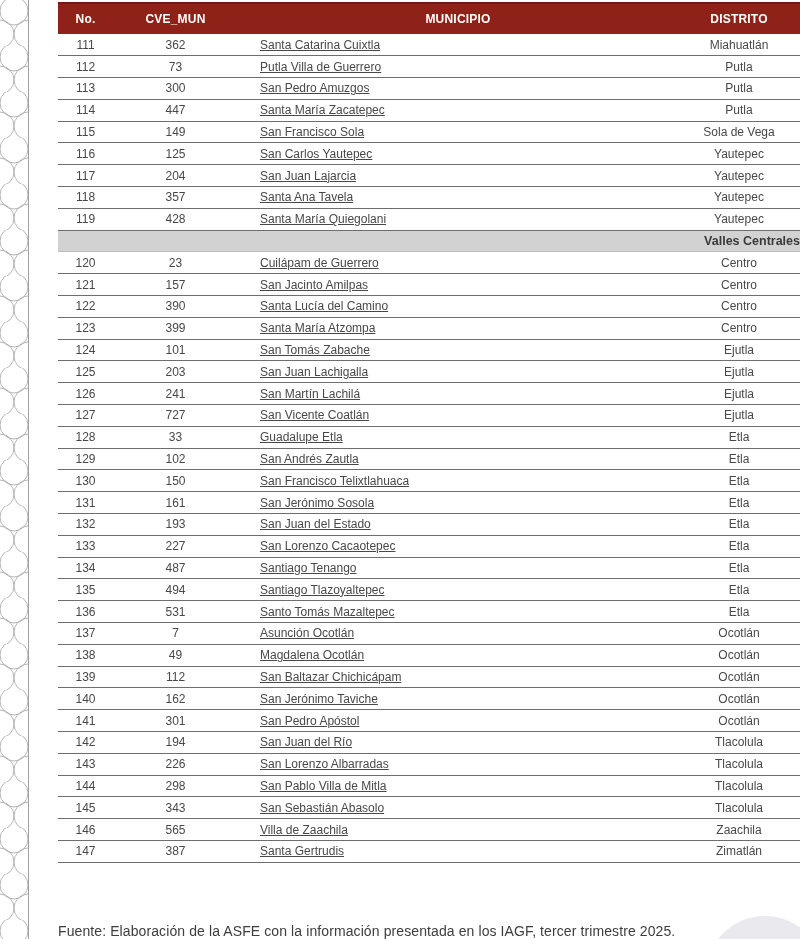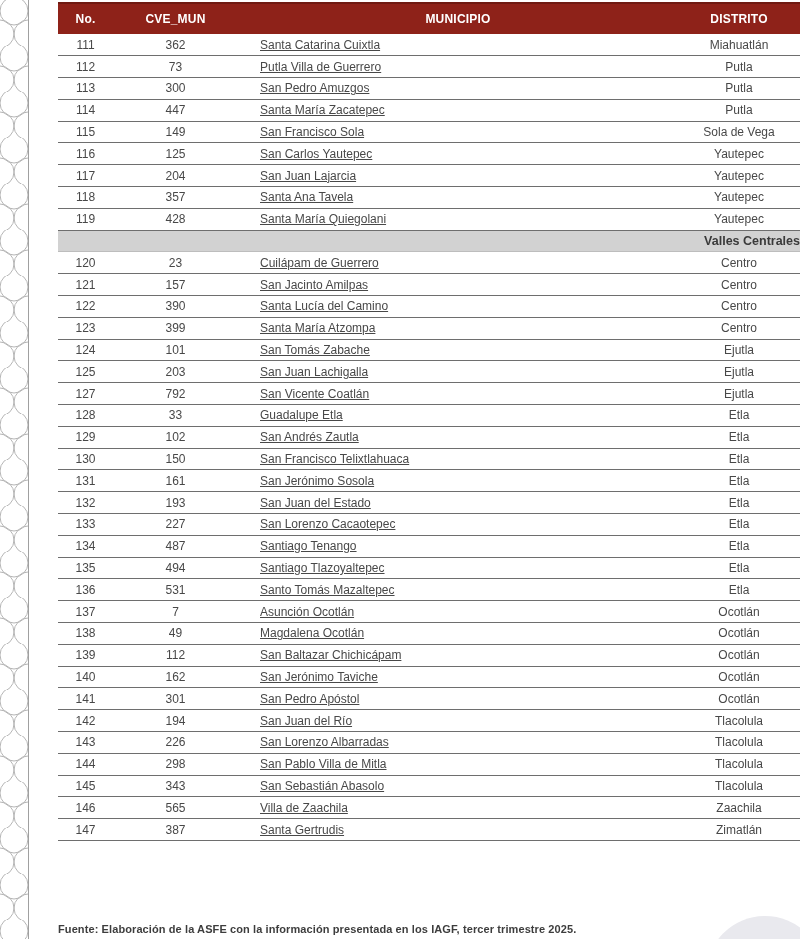--- a/index.html
+++ b/index.html
@@ -23,22 +23,22 @@
     height:21.8px; border-bottom:1.5px solid var(--row-border,#6e6e6e);
     text-align:center; padding:0; white-space:nowrap; overflow:hidden;
   }
   tbody td.c2 { text-align:left; padding-left:22px;text-decoration:underline; }
   tr.section-row td {
     background:var(--section-bg,#d2d2d2); color:var(--section-text,#3a3a3a);
     font-weight:bold; text-align:right; padding-left:17px; font-size:12.5px;
     border-bottom:1px solid #bdbdbd;
   }
 
-  .footer-note { position:absolute; left:58px; top:923px; font-size:11px;
-    font-weight:bold; color:#3d3d3d; letter-spacing:.1px; }
+  .footer-note { position:absolute; left:58px; top:923px; font-size:14px;
+    font-weight:normal; color:#3d3d3d; letter-spacing:.1px; }
 
   .corner-circle { position:absolute; left:706px; top:916px; width:118px; height:118px;
     border-radius:50%; background:var(--corner-circle,#e9e9ee); }
 </style>
 </head>
 <body>
 
 <div class="page">
 
   <svg class="side-pattern" width="30" height="939" viewBox="0 0 30 939" aria-hidden="true">
@@ -159,22 +159,28 @@
             <td class="c2">San Tomás Zabache</td>
             <td class="c3">Ejutla</td>
           </tr>
           <tr>
             <td class="c0">125</td>
             <td class="c1">203</td>
             <td class="c2">San Juan Lachigalla</td>
             <td class="c3">Ejutla</td>
           </tr>
           <tr>
+            <td class="c0">126</td>
+            <td class="c1">241</td>
+            <td class="c2">San Martín Lachilá</td>
+            <td class="c3">Ejutla</td>
+          </tr>
+          <tr>
             <td class="c0">127</td>
-            <td class="c1">792</td>
+            <td class="c1">727</td>
             <td class="c2">San Vicente Coatlán</td>
             <td class="c3">Ejutla</td>
           </tr>
           <tr>
             <td class="c0">128</td>
             <td class="c1">33</td>
             <td class="c2">Guadalupe Etla</td>
             <td class="c3">Etla</td>
           </tr>
           <tr>

